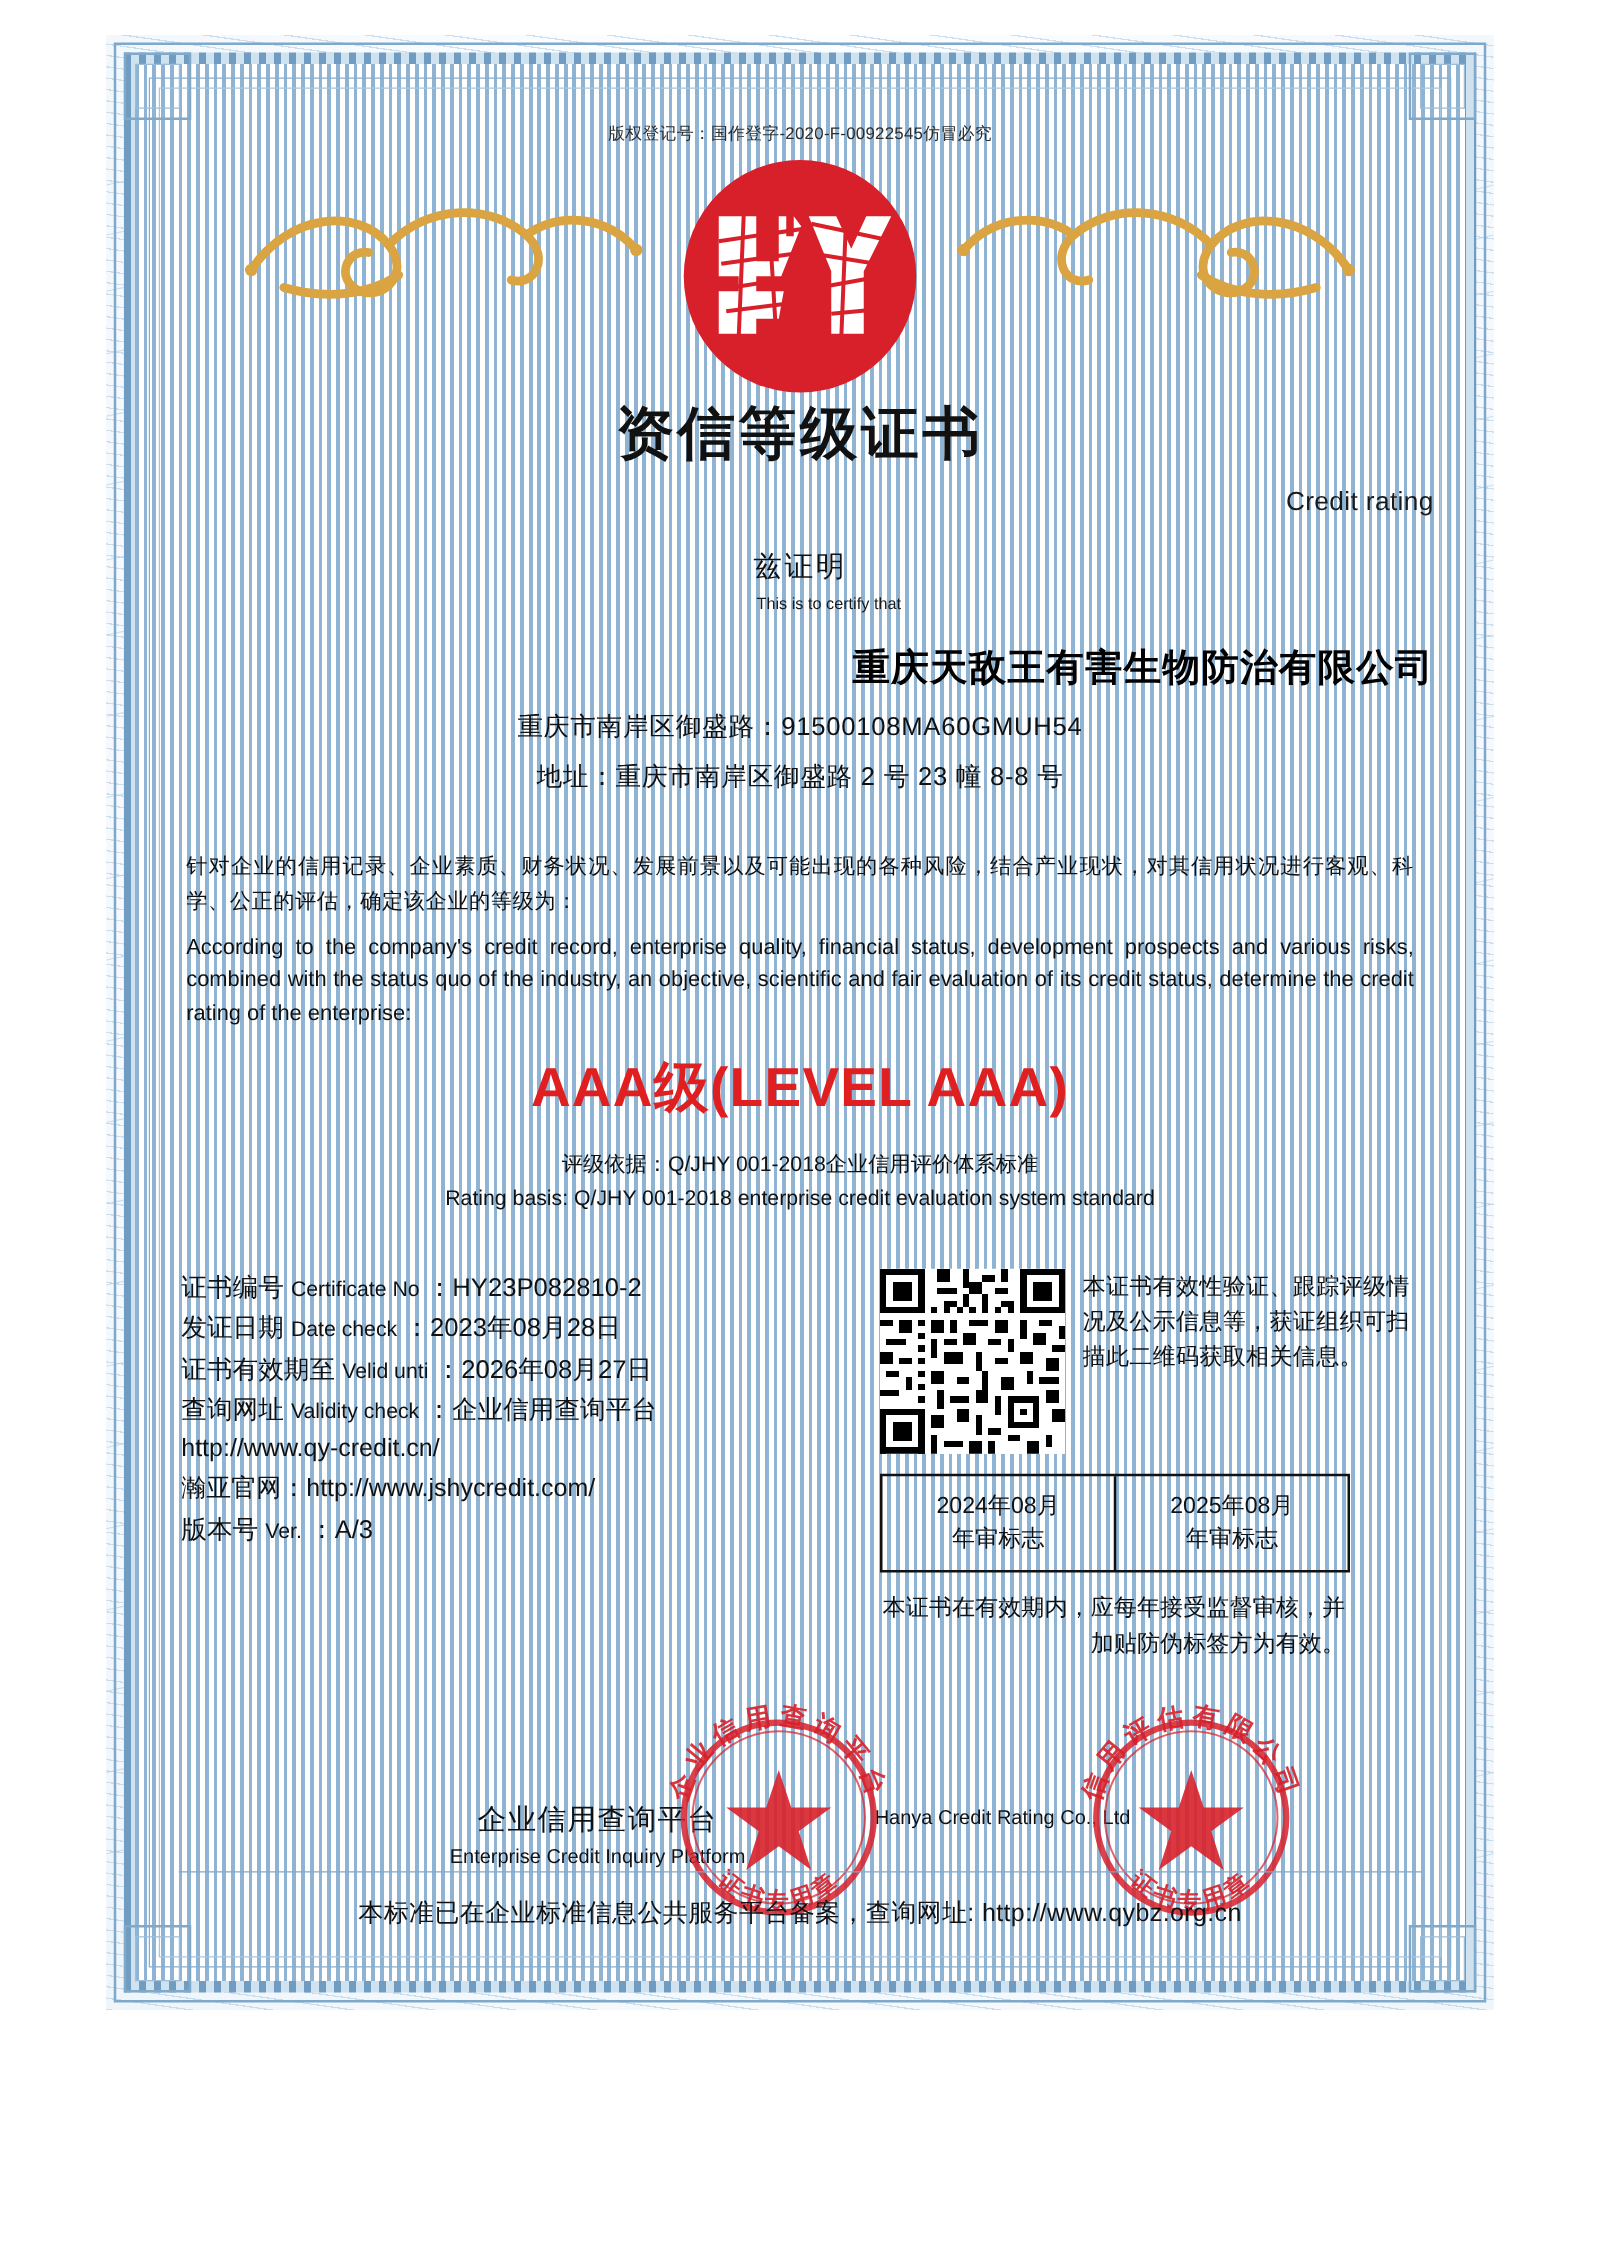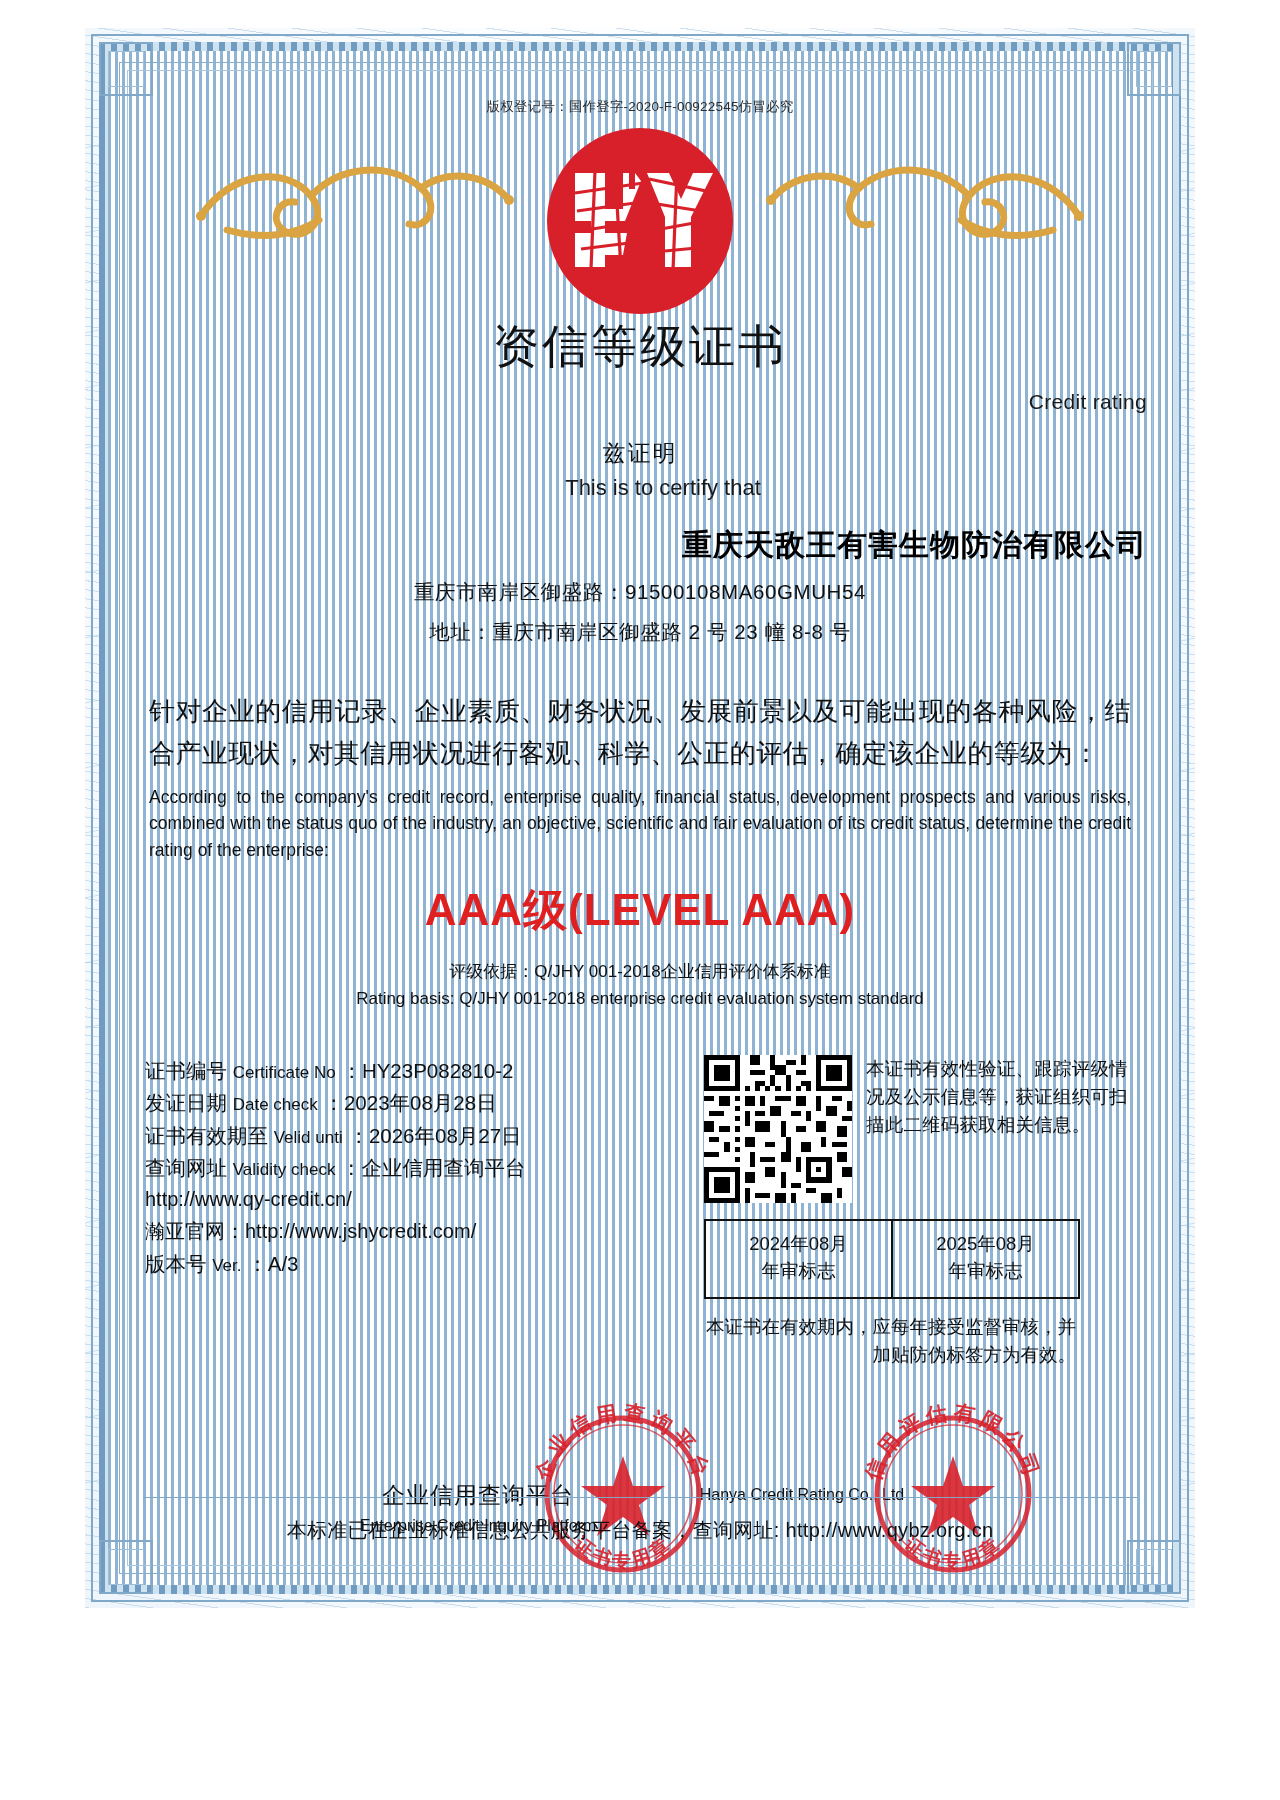--- a/index.html
+++ b/index.html
@@ -133,42 +133,42 @@
     align-items: center;
     justify-content: center;
     overflow: hidden;
   }
   .logo-badge svg { display: block; }
 
   
   .title-cn {
     text-align: center;
     font-size: 46px;
-    font-weight: normal;
+    font-weight: bold;
     color: #111;
     letter-spacing: 3px;
     margin-top: 4px;
   }
   .title-en {
     text-align: right;
     font-size: 21px;
     color: #1a1a1a;
     margin-top: 12px;
     letter-spacing: 0.3px;
   }
   .certify-cn {
     text-align: center;
     font-size: 23px;
     color: #111;
     margin-top: 24px;
     letter-spacing: 2px;
   }
   .certify-en {
     text-align: center;
-    font-size: 22px;
+    font-size: 13px;
     color: #1a1a1a;
     margin-top: 6px;
     padding-left: 46px;
   }
   .company-name {
     text-align: right;
     font-size: 30px;
     font-weight: bold;
     color: #000;
     margin-top: 24px;
@@ -182,21 +182,21 @@
     margin-top: 12px;
     letter-spacing: 0.6px;
   }
 
   
   .body-block {
     margin-top: 44px;
     padding: 0 16px;
   }
   .body-cn {
-    font-size: 26px;
+    font-size: 17px;
     color: #111;
     line-height: 1.62;
     text-align: justify;
     text-indent: 0;
     letter-spacing: 0.4px;
   }
   .body-en {
     font-size: 17.5px;
     color: #111;
     line-height: 1.5;

